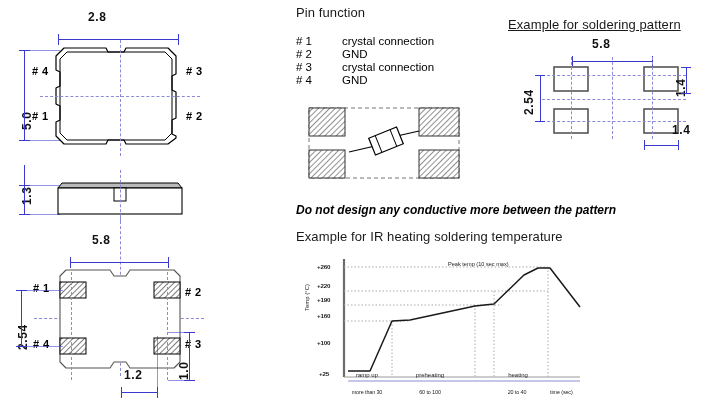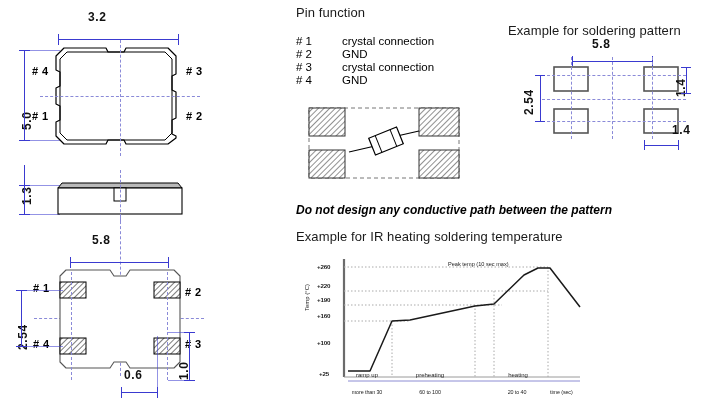--- a/index.html
+++ b/index.html
@@ -128,21 +128,21 @@
     white-space: nowrap;
     transform-origin: 0 0;
     transform: rotate(-90deg);
   }
 </style>
 </head>
 <body>
 
 <div class="abs" style="left:0;top:0;width:280px;height:225px;">
 
-  <div class="dim abs" style="left:88px;top:10px;">3.2</div>
+  <div class="dim abs" style="left:88px;top:10px;">2.8</div>
   <div class="dimline h1 abs" style="left:58px;top:39px;width:120px;"></div>
   <div class="dimline v1 abs" style="left:58px;top:34px;height:11px;"></div>
   <div class="dimline v1 abs" style="left:178px;top:34px;height:11px;"></div>
 
   <div class="dim-v abs" style="left:20px;top:130px;">5.0</div>
   <div class="dimline v1 abs" style="left:24px;top:50px;height:90px;"></div>
   <div class="dimline h1 abs" style="left:19px;top:50px;width:11px;"></div>
   <div class="dimline h1 abs" style="left:19px;top:140px;width:11px;"></div>
 
   <div class="dimline h1 abs" style="left:24px;top:50px;width:36px;opacity:.55;"></div>
@@ -220,21 +220,21 @@
   <div class="pinlabel abs" style="left:185px;top:110px;"># 3</div>
   <div class="pinlabel abs" style="left:33px;top:110px;"># 4</div>
 
   <div class="dim-v abs" style="left:16px;top:122px;">2.54</div>
   <div class="dimline v1 abs" style="left:21px;top:62px;height:56px;"></div>
   <div class="dimline h1 abs" style="left:16px;top:62px;width:11px;"></div>
   <div class="dimline h1 abs" style="left:16px;top:118px;width:11px;"></div>
   <div class="dimline h1 abs" style="left:21px;top:62px;width:42px;opacity:.55;"></div>
   <div class="dimline h1 abs" style="left:21px;top:118px;width:42px;opacity:.55;"></div>
 
-  <div class="dim abs" style="left:124px;top:140px;">0.6</div>
+  <div class="dim abs" style="left:124px;top:140px;">1.2</div>
   <div class="dimline h1 abs" style="left:121px;top:164px;width:36px;"></div>
   <div class="dimline v1 abs" style="left:121px;top:159px;height:11px;"></div>
   <div class="dimline v1 abs" style="left:157px;top:159px;height:11px;"></div>
   <div class="dimline v1 abs" style="left:157px;top:108px;height:56px;opacity:.55;"></div>
 
   <div class="dim-v abs" style="left:177px;top:152px;">1.0</div>
   <div class="dimline v1 abs" style="left:189px;top:104px;height:48px;"></div>
   <div class="dimline h1 abs" style="left:184px;top:104px;width:11px;"></div>
   <div class="dimline h1 abs" style="left:184px;top:152px;width:11px;"></div>
   <div class="dimline h1 abs" style="left:168px;top:104px;width:24px;opacity:.55;"></div>
@@ -283,21 +283,21 @@
   <line x1="92" y1="32" x2="114" y2="27" stroke="#000" stroke-width="1.2"></line>
 
   <g transform="rotate(-22 81 37)">
     <rect x="66" y="28" width="30" height="18" fill="#ffffff" stroke="#000" stroke-width="1.2"></rect>
     <line x1="73" y1="28" x2="73" y2="46" stroke="#000" stroke-width="1"></line>
     <line x1="89" y1="28" x2="89" y2="46" stroke="#000" stroke-width="1"></line>
   </g>
 </svg>
 
 <div class="abs" style="left:508px;top:5px;width:205px;height:150px;">
-  <div class="heading" style="position:absolute;left:0;top:18px;">Example for soldering pattern</div>
+  <div class="heading" style="position:absolute;left:0;top:12px;text-decoration:underline;">Example for soldering pattern</div>
 
   <div class="dim abs" style="left:84px;top:32px;">5.8</div>
   <div class="dimline h1 abs" style="left:64px;top:56px;width:80px;"></div>
   <div class="dimline v1 abs" style="left:64px;top:51px;height:10px;"></div>
   <div class="dimline v1 abs" style="left:144px;top:51px;height:10px;"></div>
 
   <svg class="abs" style="left:40px;top:58px;" width="140" height="78">
     <rect x="6" y="4" width="34" height="24" fill="#ffffff" stroke="#555555" stroke-width="1.6"></rect>
     <rect x="96" y="4" width="34" height="24" fill="#ffffff" stroke="#555555" stroke-width="1.6"></rect>
     <rect x="6" y="46" width="34" height="24" fill="#ffffff" stroke="#555555" stroke-width="1.6"></rect>
@@ -320,21 +320,21 @@
   <div class="dimline v1 abs" style="left:178px;top:62px;height:26px;"></div>
   <div class="dimline h1 abs" style="left:173px;top:62px;width:10px;"></div>
   <div class="dimline h1 abs" style="left:173px;top:88px;width:10px;"></div>
 
   <div class="dim abs" style="left:164px;top:118px;">1.4</div>
   <div class="dimline h1 abs" style="left:136px;top:140px;width:34px;"></div>
   <div class="dimline v1 abs" style="left:136px;top:135px;height:10px;"></div>
   <div class="dimline v1 abs" style="left:170px;top:135px;height:10px;"></div>
 </div>
 
-<div class="note-bold abs" style="left:296px;top:203px;">Do not design any conductive path between the pattern</div>
+<div class="note-bold abs" style="left:296px;top:203px;">Do not design any conductive more between the pattern</div>
 <div class="heading abs" style="left:296px;top:229px;">Example for IR heating soldering temperature</div>
 
 <div id="reflow-chart-wrap">
 
   <div class="chart-ylabel" style="left:6px;top:58px;">Temp (°C)</div>
 
   <div class="chart-tick" style="left:19px;top:10px;">+260</div>
   <div class="chart-tick" style="left:19px;top:29px;">+220</div>
   <div class="chart-tick" style="left:19px;top:43px;">+190</div>
   <div class="chart-tick" style="left:19px;top:59px;">+160</div>

